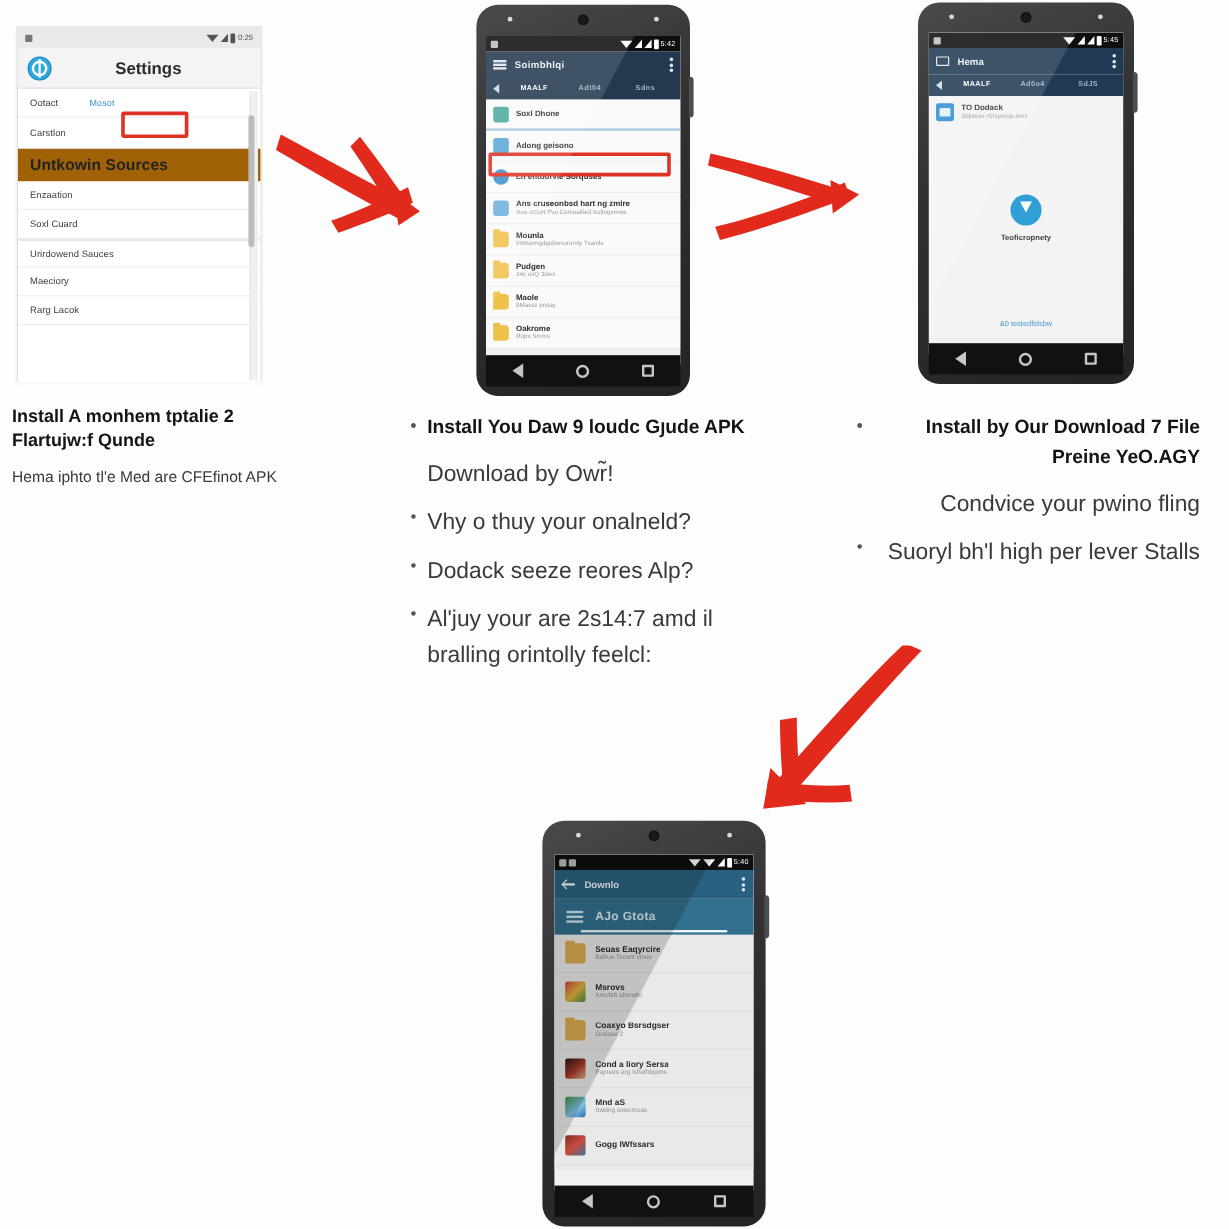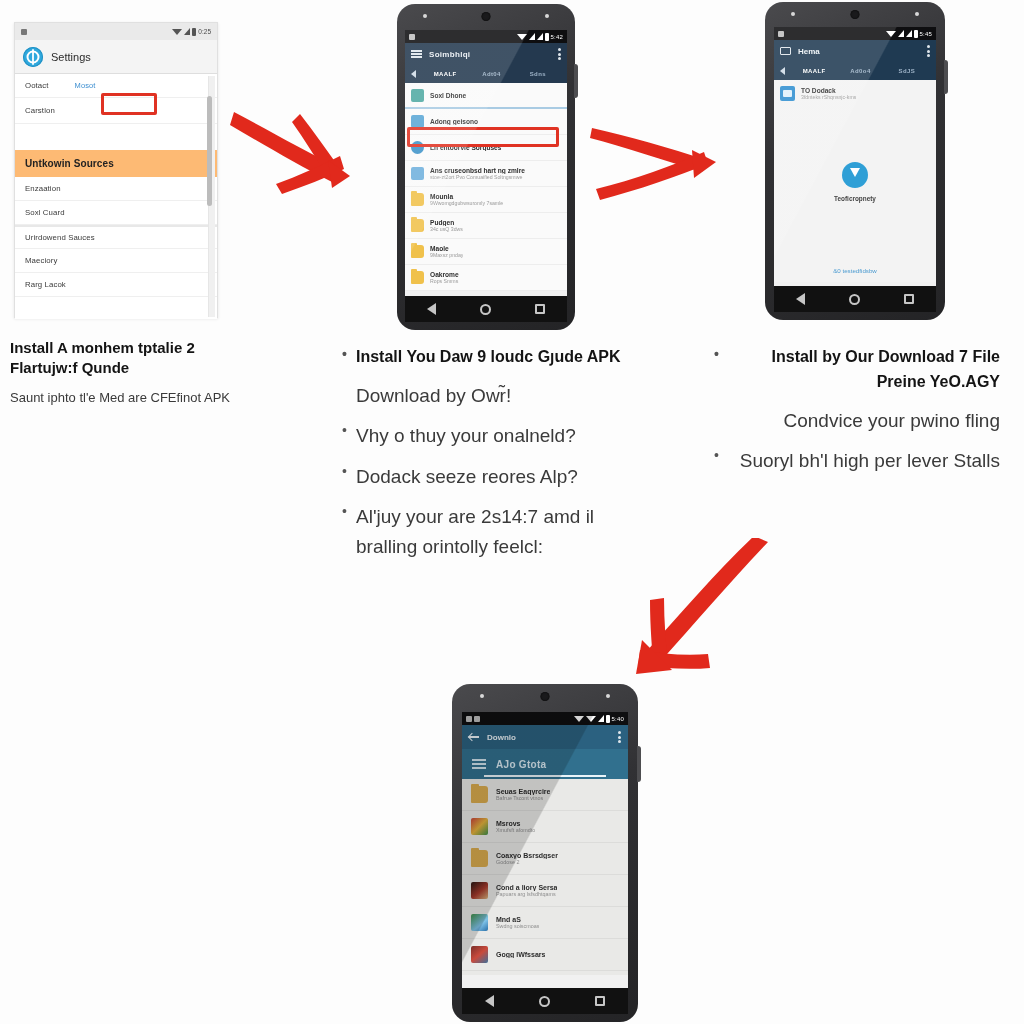--- a/index.html
+++ b/index.html
@@ -64,31 +64,31 @@
   .gear-badge { width:20px; height:20px; border-radius:50%; background:#2fa8dd;
                 position:relative; flex:none; box-shadow:0 0 0 1px #2291c4 inset; }
   .gear-badge::before {
     content:""; position:absolute; left:50%; top:50%; transform:translate(-50%,-50%);
     width:9px; height:9px; border:2px solid #fff; border-radius:50%;
   }
   .gear-badge::after {
     content:""; position:absolute; left:50%; top:2px; transform:translateX(-50%);
     width:2px; height:16px; background:#fff; border-radius:1px; opacity:.9;
   }
-  #p1-title { font-size:11px; font-weight:normal; color:#2b2b2b; }
+  #p1-title { font-size:14px; font-weight:bold; color:#2b2b2b;margin-left:45px; }
   #p1-list { position:relative; height:245px; background:#fff; }
   #p1-scroll-track { position:absolute; right:2px; top:2px; bottom:2px; width:7px;
                      background:#f0f0f0; border-left:1px solid #e6e6e6; }
   #p1-scroll-thumb { position:absolute; right:3px; top:20px; width:5px; height:110px;
                      background:#bcbcbc; border-radius:3px; }
   .p1-row { height:24px; display:flex; align-items:center; padding:0 10px;
             font-size:7.8px; color:#3a3a3a; border-bottom:1px solid #efefef;
             letter-spacing:.1px; }
-  .p1-row.hl { background:#fdba74; font-weight:bold; font-size:10px; color:#222; height:27px;
-               border-bottom:none;margin-top:26px; }
+  .p1-row.hl { background:#a16207; font-weight:bold; font-size:13px; color:#222; height:27px;
+               border-bottom:none; }
   .p1-row.sep-top { border-top:2px solid #e8e8e8; }
   .p1-row.tall { height:26px; }
   .p1-row .rv { margin-left:26px; color:#3d8fd1; font-size:7.5px; }
   #p1-redbox { position:absolute; left:86px; top:70px; width:56px; height:22px;
                border:3px solid #e03223; border-radius:2px; pointer-events:none; }
 
   
   .caption { position:absolute; color:#1c1c1c; }
   .cap-title { font-size:15px; font-weight:bold; line-height:1.32; color:#141414; }
   .cap-body  { font-size:13px; line-height:1.55; color:#3a3a3a; margin-top:10px; }
@@ -255,21 +255,21 @@
       <div id="p1-scroll-track">
         <div id="p1-scroll-thumb"></div>
       </div>
     </div>
 
     <div id="p1-redbox"></div>
   </div>
 
   <div class="caption" style="left:10px; top:338px; width:248px;">
     <div class="cap-title">Install A monhem tptalie 2 Flartujw:f Qunde</div>
-    <div class="cap-body">Saunt iphto tl'e Med are CFEfinot APK</div>
+    <div class="cap-body">Hema iphto tl'e Med are CFEfinot APK</div>
   </div>
 
   <div class="phone dark" id="phone2">
     <span class="speaker"></span>
     <span class="cam" style="left:26px;"></span>
     <span class="cam" style="right:26px;"></span>
     <span class="sidebtn" style="top:60px; height:34px;"></span>
 
     <div class="screen">
       <div class="statusbar">

